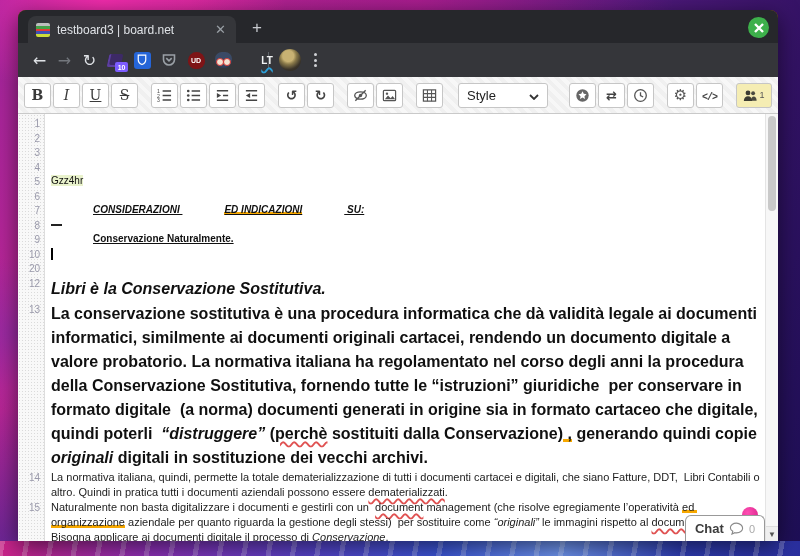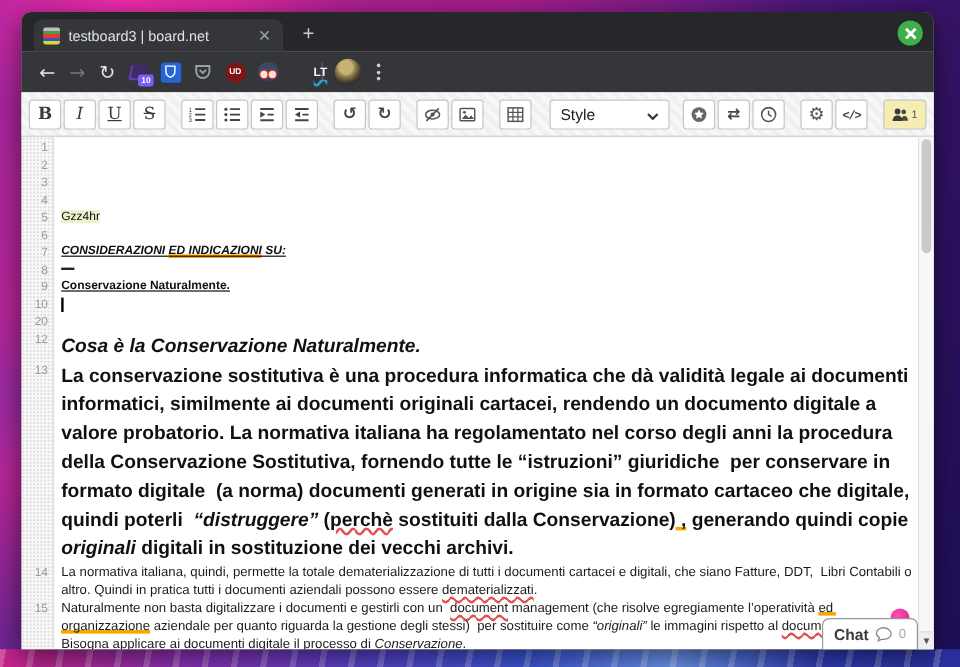--- a/index.html
+++ b/index.html
@@ -15,21 +15,21 @@
       linear-gradient(115deg, #a0259c 0%, #c02695 18%, #7c1d86 38%, #531a7e 58%, #321263 78%, #1d0f56 100%);
   }
   .wall::after { content:""; position:absolute; left:0; right:0; bottom:0; height:15px;
     background:
       repeating-linear-gradient(100deg, rgba(255,255,255,.22) 0 5px, transparent 5px 24px),
       linear-gradient(90deg, #c92387 0%, #8f2fb5 18%, #5742c8 38%, #3b55d6 55%, #6e95ef 70%, #2f3db4 85%, #2a2f9e 100%);
   }
 
   
   .window { position:absolute; left:18px; top:10px; width:760px; height:531px;
-    background:#a3a3a3; border-radius:8px 8px 0 0; box-shadow:0 6px 22px rgba(0,0,0,.55); }
+    background:#a16207; border-radius:8px 8px 0 0; box-shadow:0 6px 22px rgba(0,0,0,.55); }
 
   .tabstrip { position:relative; height:33px; background:#26272b; border-radius:8px 8px 0 0; }
   .tab { position:absolute; left:10px; bottom:0; width:208px; height:27px; background:#35363a;
     border-radius:8px 8px 0 0; display:flex; align-items:center; padding:0 8px; gap:7px; }
   .favicon { width:14px; height:14px; border-radius:2px; flex:0 0 14px;
     background:linear-gradient(#bdbdbd 0 20%, #43a047 20% 40%, #e53935 40% 60%, #3f51b5 60% 80%, #cddc39 80% 100%); }
   .tab-title { flex:1; font-size:12px; color:#dfe2e6; white-space:nowrap; overflow:hidden; }
   .tab-close { color:#9aa0a6; font-size:13px; line-height:1; padding:1px 2px; }
   .newtab { position:absolute; left:228px; bottom:4px; width:22px; height:22px; display:flex;
     align-items:center; justify-content:center; color:#c7cacf; font-size:17px; border-radius:50%; }
@@ -80,42 +80,42 @@
     background:repeating-linear-gradient(45deg, #f7f7f7 0 4px, #f0f0f0 4px 8px);
     border-bottom:1px solid #c9c9c9; }
   .egroup { display:flex; margin-right:11px; }
   .ebtn { width:27px; height:25px; margin-right:2px; background:#fff; border:1px solid #c6c6c6;
     border-radius:3px; display:inline-flex; align-items:center; justify-content:center; color:#3a3a3a; }
   .ebtn svg { display:block; }
   .tserif { font-family:"DejaVu Serif",serif; font-size:14px; }
   .uglyph { font-family:"DejaVu Sans",sans-serif; font-size:14px; font-weight:bold; color:#444; }
   .codeg { font-family:"Liberation Mono",monospace; font-size:10px; font-weight:bold; color:#444; letter-spacing:-1px; }
   .gearg { font-family:"DejaVu Sans",sans-serif; font-size:15px; color:#555; }
-  .style-select { width:100px; height:25px; background:#fff; border:1px solid #c6c6c6; border-radius:3px;
+  .style-select { width:90px; height:25px; background:#fff; border:1px solid #c6c6c6; border-radius:3px;
     display:flex; align-items:center; padding:0 8px; font-size:13px; color:#222; margin-left:2px; }
   .style-select .chev { margin-left:auto; }
   .eright { margin-left:auto; display:flex; align-items:center; }
   .users-btn { width:36px; height:25px; background:#f5edb3; border:1px solid #c6c6c6; border-radius:3px;
     display:flex; align-items:center; justify-content:center; gap:1px; }
   .users-btn sup { font-size:9px; color:#555; }
 
   .doc { position:relative; height:427px; overflow:hidden; color:#101010; }
   .gutterbg { position:absolute; left:0; top:0; width:27px; height:100%;
     background-color:#f8f8f8; background-image:radial-gradient(#dadada 0.8px, transparent 0.9px);
     background-size:3px 3px; border-right:1px solid #ddd; }
   .lines { position:relative; padding-top:2px; }
   .line { display:flex; align-items:flex-start; }
   .ln { flex:0 0 27px; text-align:right; padding-right:5px; padding-top:1px;
     font-size:10px; line-height:13.5px; color:#99a; }
   .ltext { flex:1; padding:0 18px 0 6px; white-space:pre-wrap; word-wrap:break-word;
     font-size:10px; line-height:13.5px; min-height:13.5px; }
   .line.hbig .ltext { font-size:16px; line-height:26px; }
   .line.big  .ltext { font-size:16px; line-height:24px; font-weight:bold; }
   .line.small .ltext { font-size:11px; line-height:15px; color:#1c1c1c; }
-  .b { font-weight:bold; } .i { font-style:italic; } .u { text-decoration:underline; }
+  .b { font-weight:bold; } .i { font-style:italic; } .u { text-decoration:underline;margin-left:42px; }
   .hl { background:#e9f2cc; }
   .sp-red { text-decoration:underline wavy #e05252; text-underline-offset:2px; text-decoration-thickness:1.5px; }
   .lt-mark { background-image:linear-gradient(#f7a800,#f7a800); background-size:100% 3px;
     background-position:0 100%; background-repeat:no-repeat; }
   .caret { display:inline-block; width:2px; height:12px; background:#000; vertical-align:top; margin-top:1px; }
   .bar { display:inline-block; width:11px; height:2px; background:#222; vertical-align:middle; }
 
   .scrollbar { position:absolute; top:37px; right:0; bottom:0; width:13px; background:#f7f7f7; border-left:1px solid #e4e4e4; }
   .sthumb { position:absolute; top:2px; left:2px; right:2px; height:95px; background:#c9c9c9; border-radius:4px; }
   .sdown { position:absolute; bottom:0; left:0; right:0; height:15px; background:#efefef; border-top:1px solid #ddd;
@@ -380,21 +380,21 @@
           <div class="line">
             <span class="ln">10</span>
             <div class="ltext"><span class="caret"></span></div>
           </div>
           <div class="line">
             <span class="ln">20</span>
             <div class="ltext"></div>
           </div>
           <div class="line hbig">
             <span class="ln">12</span>
-            <div class="ltext"><span class="b i">Cosa è la Conservazione Naturalmente.</span></div>
+            <div class="ltext"><span class="b i">Libri è la Conservazione Sostitutiva.</span></div>
           </div>
           <div class="line big">
             <span class="ln">13</span>
             <div class="ltext"><span>La conservazione sostitutiva è una procedura informatica che dà validità legale ai documenti informatici, similmente ai documenti originali cartacei, rendendo un documento digitale a valore probatorio. La normativa italiana ha regolamentato nel corso degli anni la procedura della Conservazione Sostitutiva, fornendo tutte le “istruzioni” giuridiche  per conservare in formato digitale  (a norma) documenti generati in origine sia in formato cartaceo che digitale, quindi poterli  </span><span class="i">“distruggere”</span><span> (</span><span class="sp-red">perchè</span><span> sostituiti dalla Conservazione)</span><span class="lt-mark"> ,</span><span> generando quindi copie </span><span class="i">originali</span><span> digitali in sostituzione dei vecchi archivi.</span></div>
           </div>
           <div class="line small">
             <span class="ln">14</span>
             <div class="ltext"><span>La normativa italiana, quindi, permette la totale dematerializzazione di tutti i documenti cartacei e digitali, che siano Fatture, DDT,  Libri Contabili o altro. Quindi in pratica tutti i documenti aziendali possono essere </span><span class="sp-red">dematerializzati</span><span>.</span></div>
           </div>
           <div class="line small">

